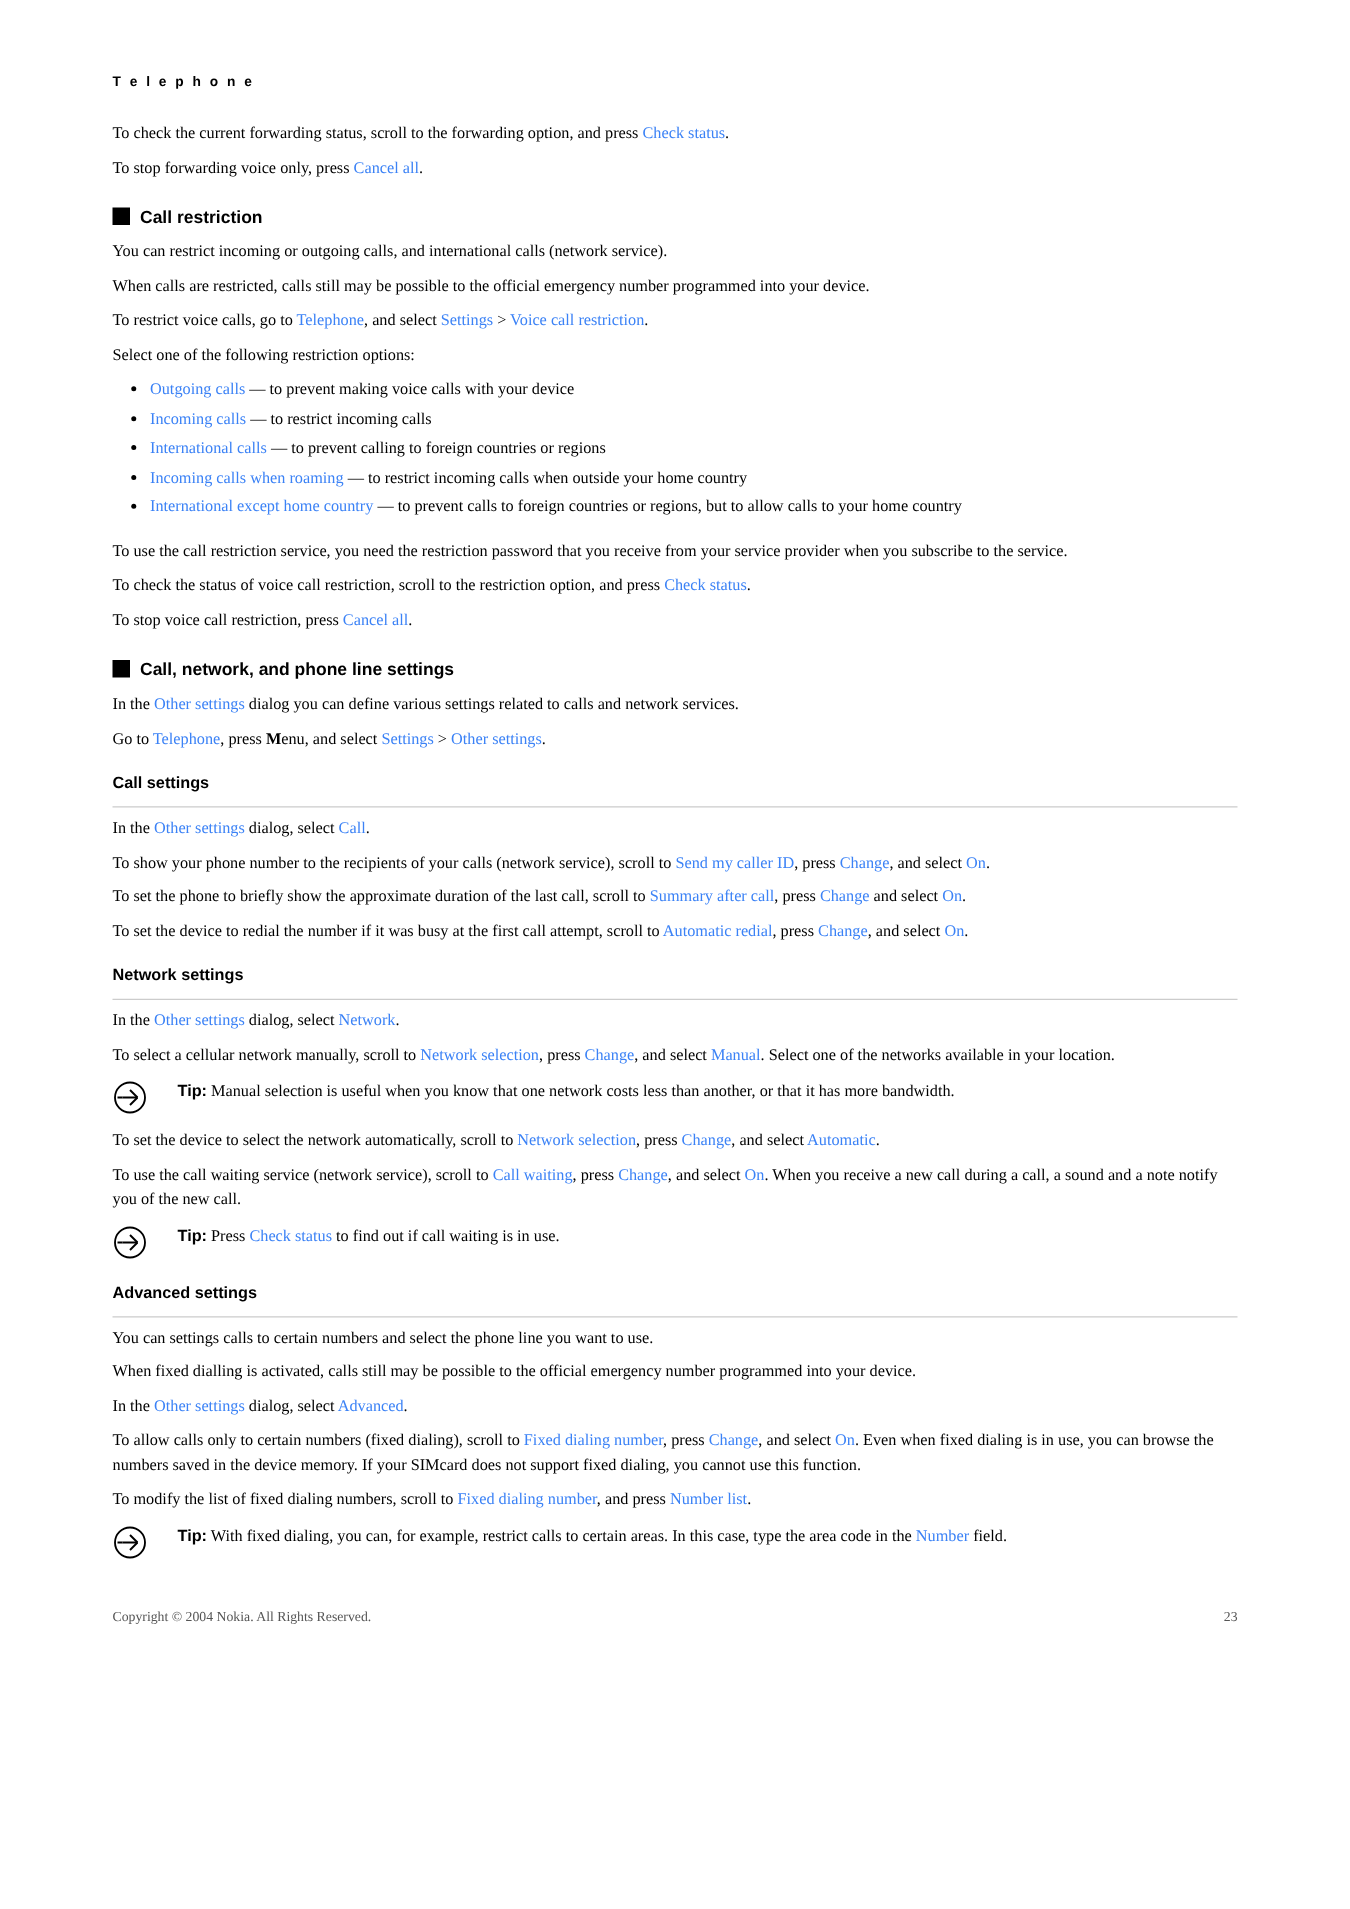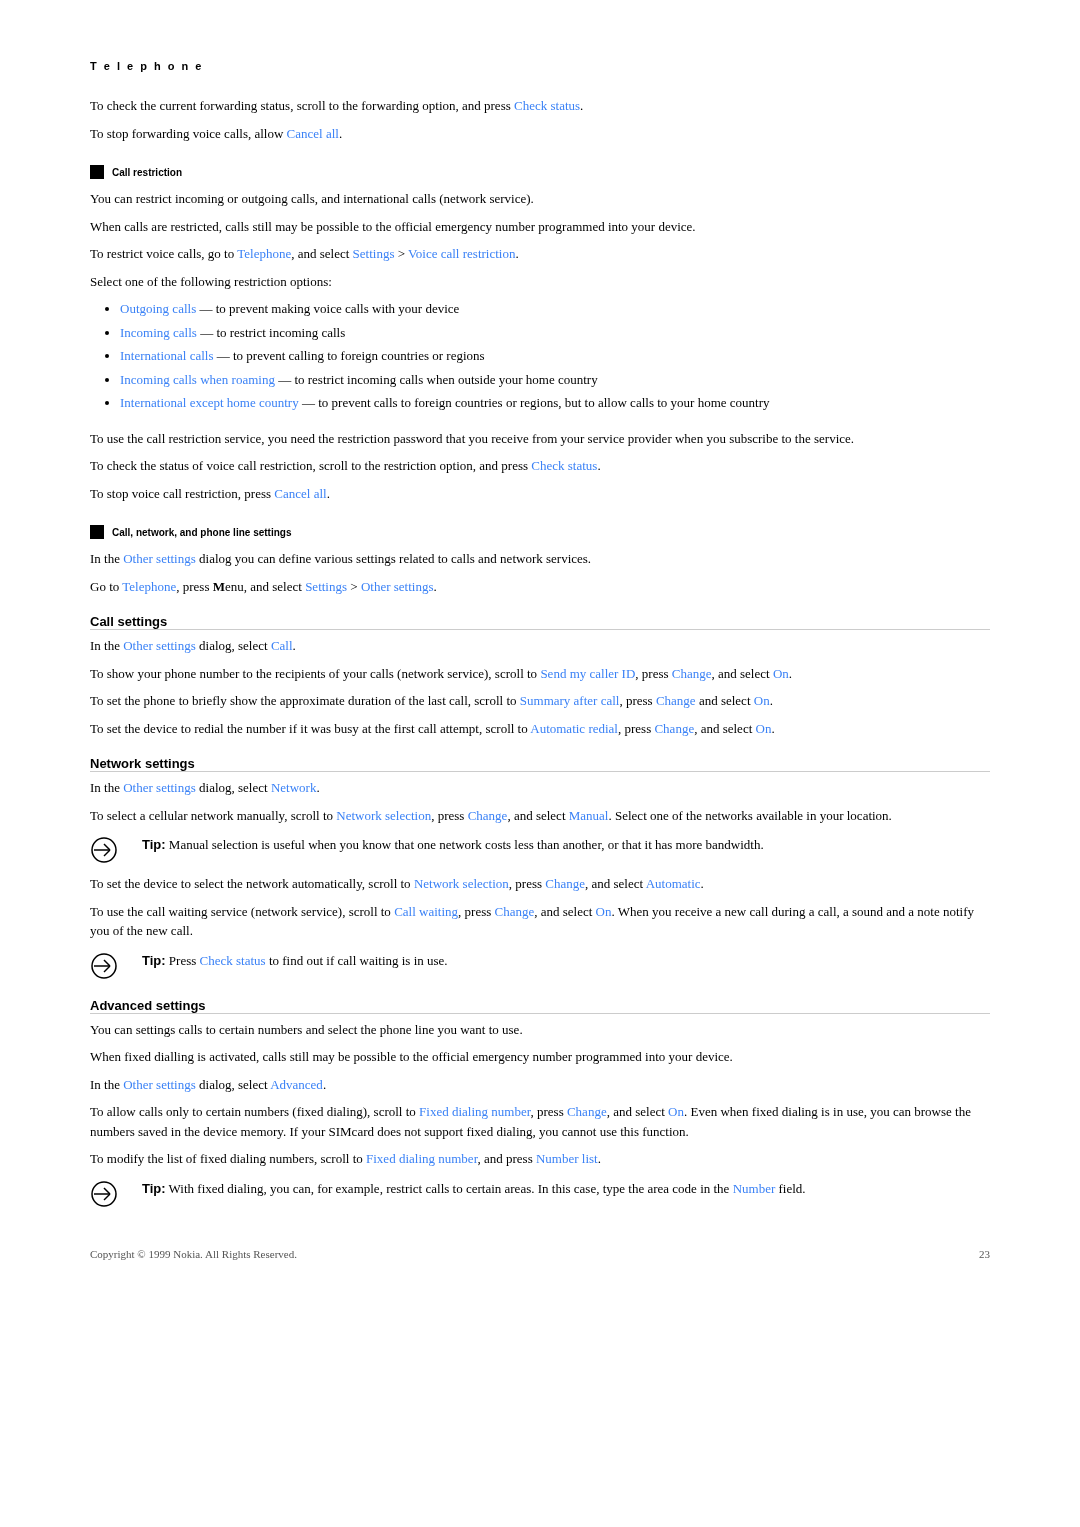--- a/index.html
+++ b/index.html
@@ -33,33 +33,33 @@
     }
     .section-heading .black-square {
       width: 14px;
       height: 14px;
       background: #000;
       display: inline-block;
       flex-shrink: 0;
     }
     .section-heading h2 {
       font-family: Arial, sans-serif;
-      font-size: 10px;
+      font-size: 14px;
       font-weight: bold;
       color: #000;
     }
     .sub-heading {
       font-family: Arial, sans-serif;
       font-size: 13px;
       font-weight: bold;
       margin-top: 18px;
       margin-bottom: 6px;
       color: #000;
       border-bottom: 1px solid #ccc;
-      padding-bottom: 0;
+      padding-bottom: 12px;
     }
     a, .link {
       color: #3b82f6;
       text-decoration: none;
     }
     ul {
       margin-left: 30px;
       margin-bottom: 16px;
     }
     ul li {
@@ -99,21 +99,21 @@
 <body>
 
 <div class="page-header">
   <span>T e l e p h o n e</span>
 </div>
 
 <p>
   <span>To check the current forwarding status, scroll to the forwarding option, and press </span><a class="link">Check status</a><span>.</span>
 </p>
 <p>
-  <span>To stop forwarding voice calls, allow </span><a class="link">Cancel all</a><span>.</span>
+  <span>To stop forwarding voice only, press </span><a class="link">Cancel all</a><span>.</span>
 </p>
 
 <div class="section-heading">
   <span class="black-square"></span>
   <h2>Call restriction</h2>
 </div>
 
 <p><span>You can restrict incoming or outgoing calls, and international calls (network service).</span></p>
 <p><span>When calls are restricted, calls still may be possible to the official emergency number programmed into your device.</span></p>
 <p>
@@ -243,15 +243,15 @@
     <line x1="14" y1="8" x2="20" y2="14" stroke="#000" stroke-width="1.5"></line>
     <line x1="14" y1="20" x2="20" y2="14" stroke="#000" stroke-width="1.5"></line>
     <line x1="4" y1="14" x2="8" y2="14" stroke="#000" stroke-width="1.5"></line>
   </svg>
   <span class="tip-text">
     <b>Tip:</b><span> With fixed dialing, you can, for example, restrict calls to certain areas. In this case, type the area code in the </span><a class="link">Number</a><span> field.</span>
   </span>
 </div>
 
 <div class="page-footer">
-  <span>Copyright © 1999 Nokia. All Rights Reserved.</span>
+  <span>Copyright © 2004 Nokia. All Rights Reserved.</span>
   <span>23</span>
 </div>
 
 </body></html>

